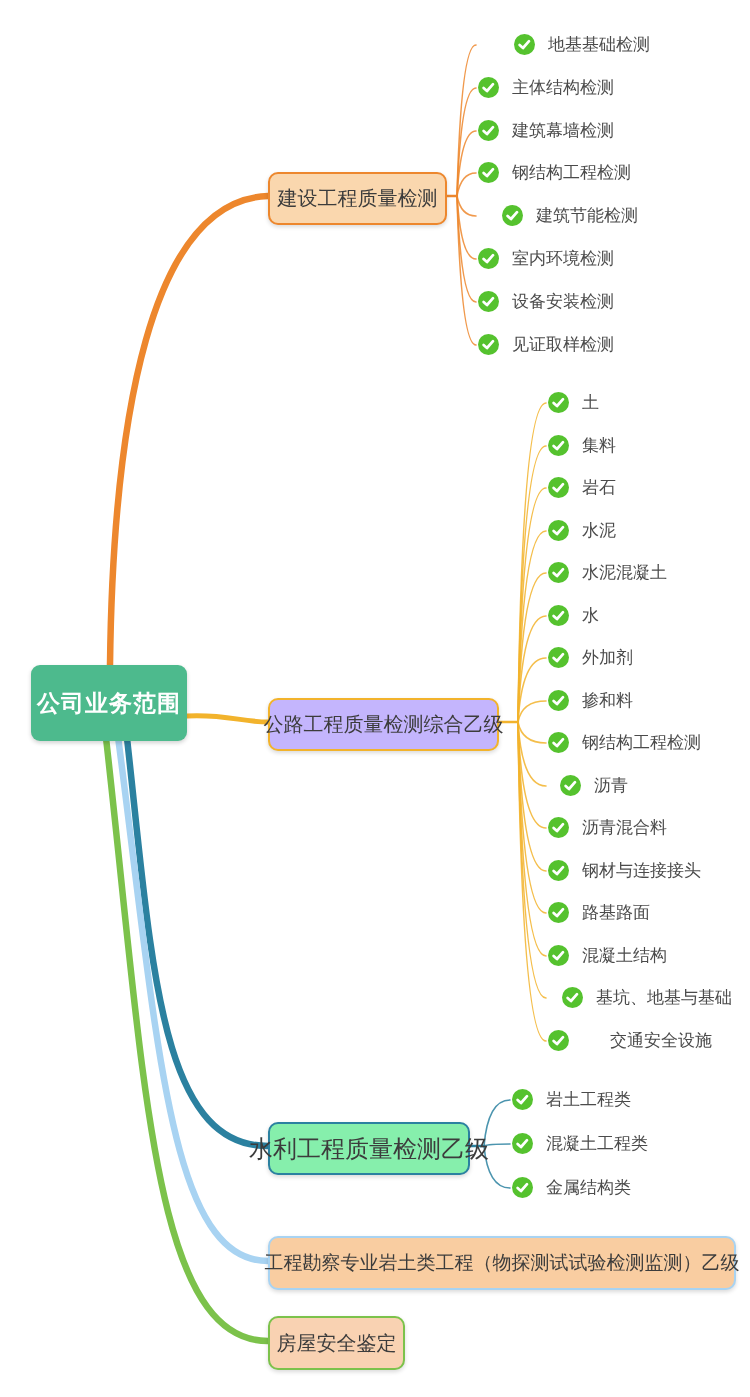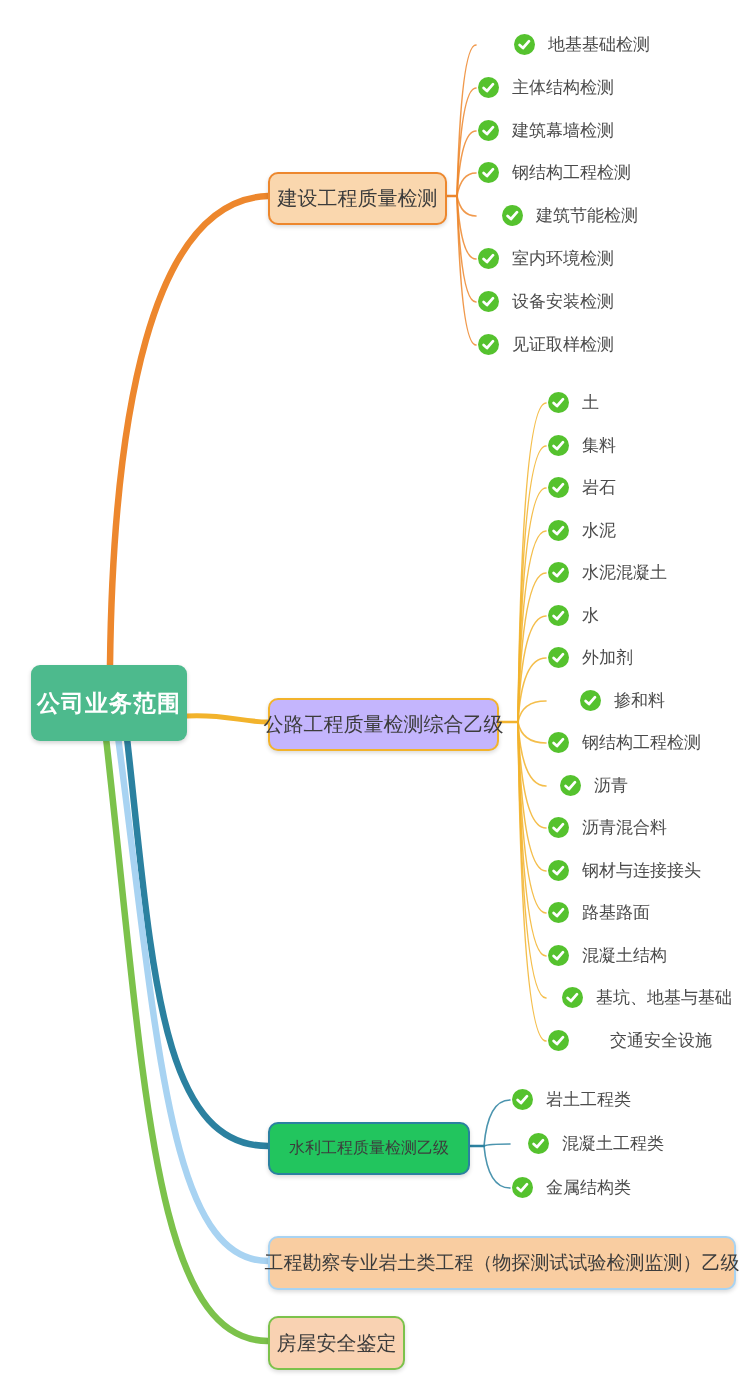--- a/index.html
+++ b/index.html
@@ -169,21 +169,21 @@
       </svg>
       <span class="leaf-label">水</span>
     </div>
     <div class="leaf-item" style="left: 548px; top: 647px;">
       <svg viewBox="0 0 21 21" class="check-icon">
         <circle cx="10.5" cy="10.5" r="10.5" fill="#55c22e"></circle>
         <path d="M5.6 11 L9 14 L15 7.2" stroke="#ffffff" stroke-width="2.7" fill="none" stroke-linecap="round" stroke-linejoin="round"></path>
       </svg>
       <span class="leaf-label">外加剂</span>
     </div>
-    <div class="leaf-item" style="left: 548px; top: 690px; margin-left: 32px;">
+    <div class="leaf-item" style="left: 548px; top: 690px;">
       <svg viewBox="0 0 21 21" class="check-icon">
         <circle cx="10.5" cy="10.5" r="10.5" fill="#55c22e"></circle>
         <path d="M5.6 11 L9 14 L15 7.2" stroke="#ffffff" stroke-width="2.7" fill="none" stroke-linecap="round" stroke-linejoin="round"></path>
       </svg>
       <span class="leaf-label">掺和料</span>
     </div>
     <div class="leaf-item" style="left: 548px; top: 732px;">
       <svg viewBox="0 0 21 21" class="check-icon">
         <circle cx="10.5" cy="10.5" r="10.5" fill="#55c22e"></circle>
         <path d="M5.6 11 L9 14 L15 7.2" stroke="#ffffff" stroke-width="2.7" fill="none" stroke-linecap="round" stroke-linejoin="round"></path>
@@ -232,31 +232,31 @@
       </svg>
       <span class="leaf-label">基坑、地基与基础</span>
     </div>
     <div class="leaf-item" style="left: 548px; top: 1030px; gap: 28px;">
       <svg viewBox="0 0 21 21" class="check-icon">
         <circle cx="10.5" cy="10.5" r="10.5" fill="#55c22e"></circle>
         <path d="M5.6 11 L9 14 L15 7.2" stroke="#ffffff" stroke-width="2.7" fill="none" stroke-linecap="round" stroke-linejoin="round"></path>
       </svg>
       <span class="leaf-label">交通安全设施</span>
     </div>
-    <div class="branch-node" style="left: 268px; top: 1122px; width: 198px; height: 49px; background: #22c55e; border-color: rgb(43, 129, 160); font-size: 16px;">
+    <div class="branch-node" style="left: 268px; top: 1122px; width: 198px; height: 49px; background: #86efac; border-color: rgb(43, 129, 160); font-size: 24px;">
       <span>水利工程质量检测乙级</span>
     </div>
     <div class="leaf-item" style="left: 512px; top: 1089px;">
       <svg viewBox="0 0 21 21" class="check-icon">
         <circle cx="10.5" cy="10.5" r="10.5" fill="#55c22e"></circle>
         <path d="M5.6 11 L9 14 L15 7.2" stroke="#ffffff" stroke-width="2.7" fill="none" stroke-linecap="round" stroke-linejoin="round"></path>
       </svg>
       <span class="leaf-label">岩土工程类</span>
     </div>
-    <div class="leaf-item" style="left: 512px; top: 1133px; margin-left: 16px;">
+    <div class="leaf-item" style="left: 512px; top: 1133px;">
       <svg viewBox="0 0 21 21" class="check-icon">
         <circle cx="10.5" cy="10.5" r="10.5" fill="#55c22e"></circle>
         <path d="M5.6 11 L9 14 L15 7.2" stroke="#ffffff" stroke-width="2.7" fill="none" stroke-linecap="round" stroke-linejoin="round"></path>
       </svg>
       <span class="leaf-label">混凝土工程类</span>
     </div>
     <div class="leaf-item" style="left: 512px; top: 1177px;">
       <svg viewBox="0 0 21 21" class="check-icon">
         <circle cx="10.5" cy="10.5" r="10.5" fill="#55c22e"></circle>
         <path d="M5.6 11 L9 14 L15 7.2" stroke="#ffffff" stroke-width="2.7" fill="none" stroke-linecap="round" stroke-linejoin="round"></path>

